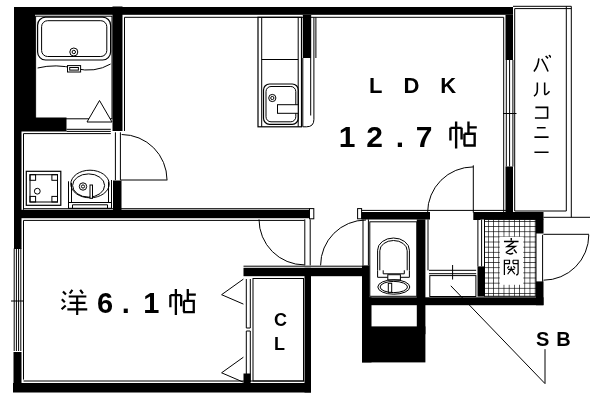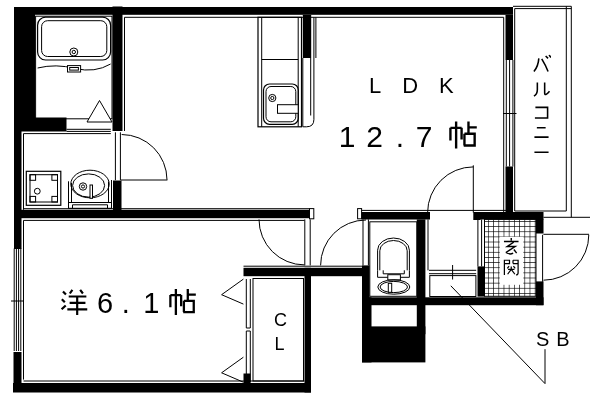--- a/index.html
+++ b/index.html
@@ -1,16 +1,16 @@
 <!DOCTYPE html>
 <html><head>
 <meta charset="utf-8">
 <style>
 html,body{margin:0;padding:0;background:#fff;}
-#plan{width:600px;height:400px;position:relative;font-family:"Liberation Sans",sans-serif;}
+#plan{width:600px;height:400px;position:relative;font-family:"Liberation Sans",sans-serif;font-weight:bold;}
 svg text{font-family:"Liberation Sans",sans-serif;fill:#000;}
 </style>
 </head>
 <body>
 <div id="plan">
 <svg width="600" height="400" viewBox="0 0 600 400">
 <defs>
 <pattern id="tile" width="5.2" height="5.14" patternUnits="userSpaceOnUse">
 <path d="M0 0H5.2V5.14" fill="none" stroke="#000" stroke-width="1.25"></path>
 </pattern>

